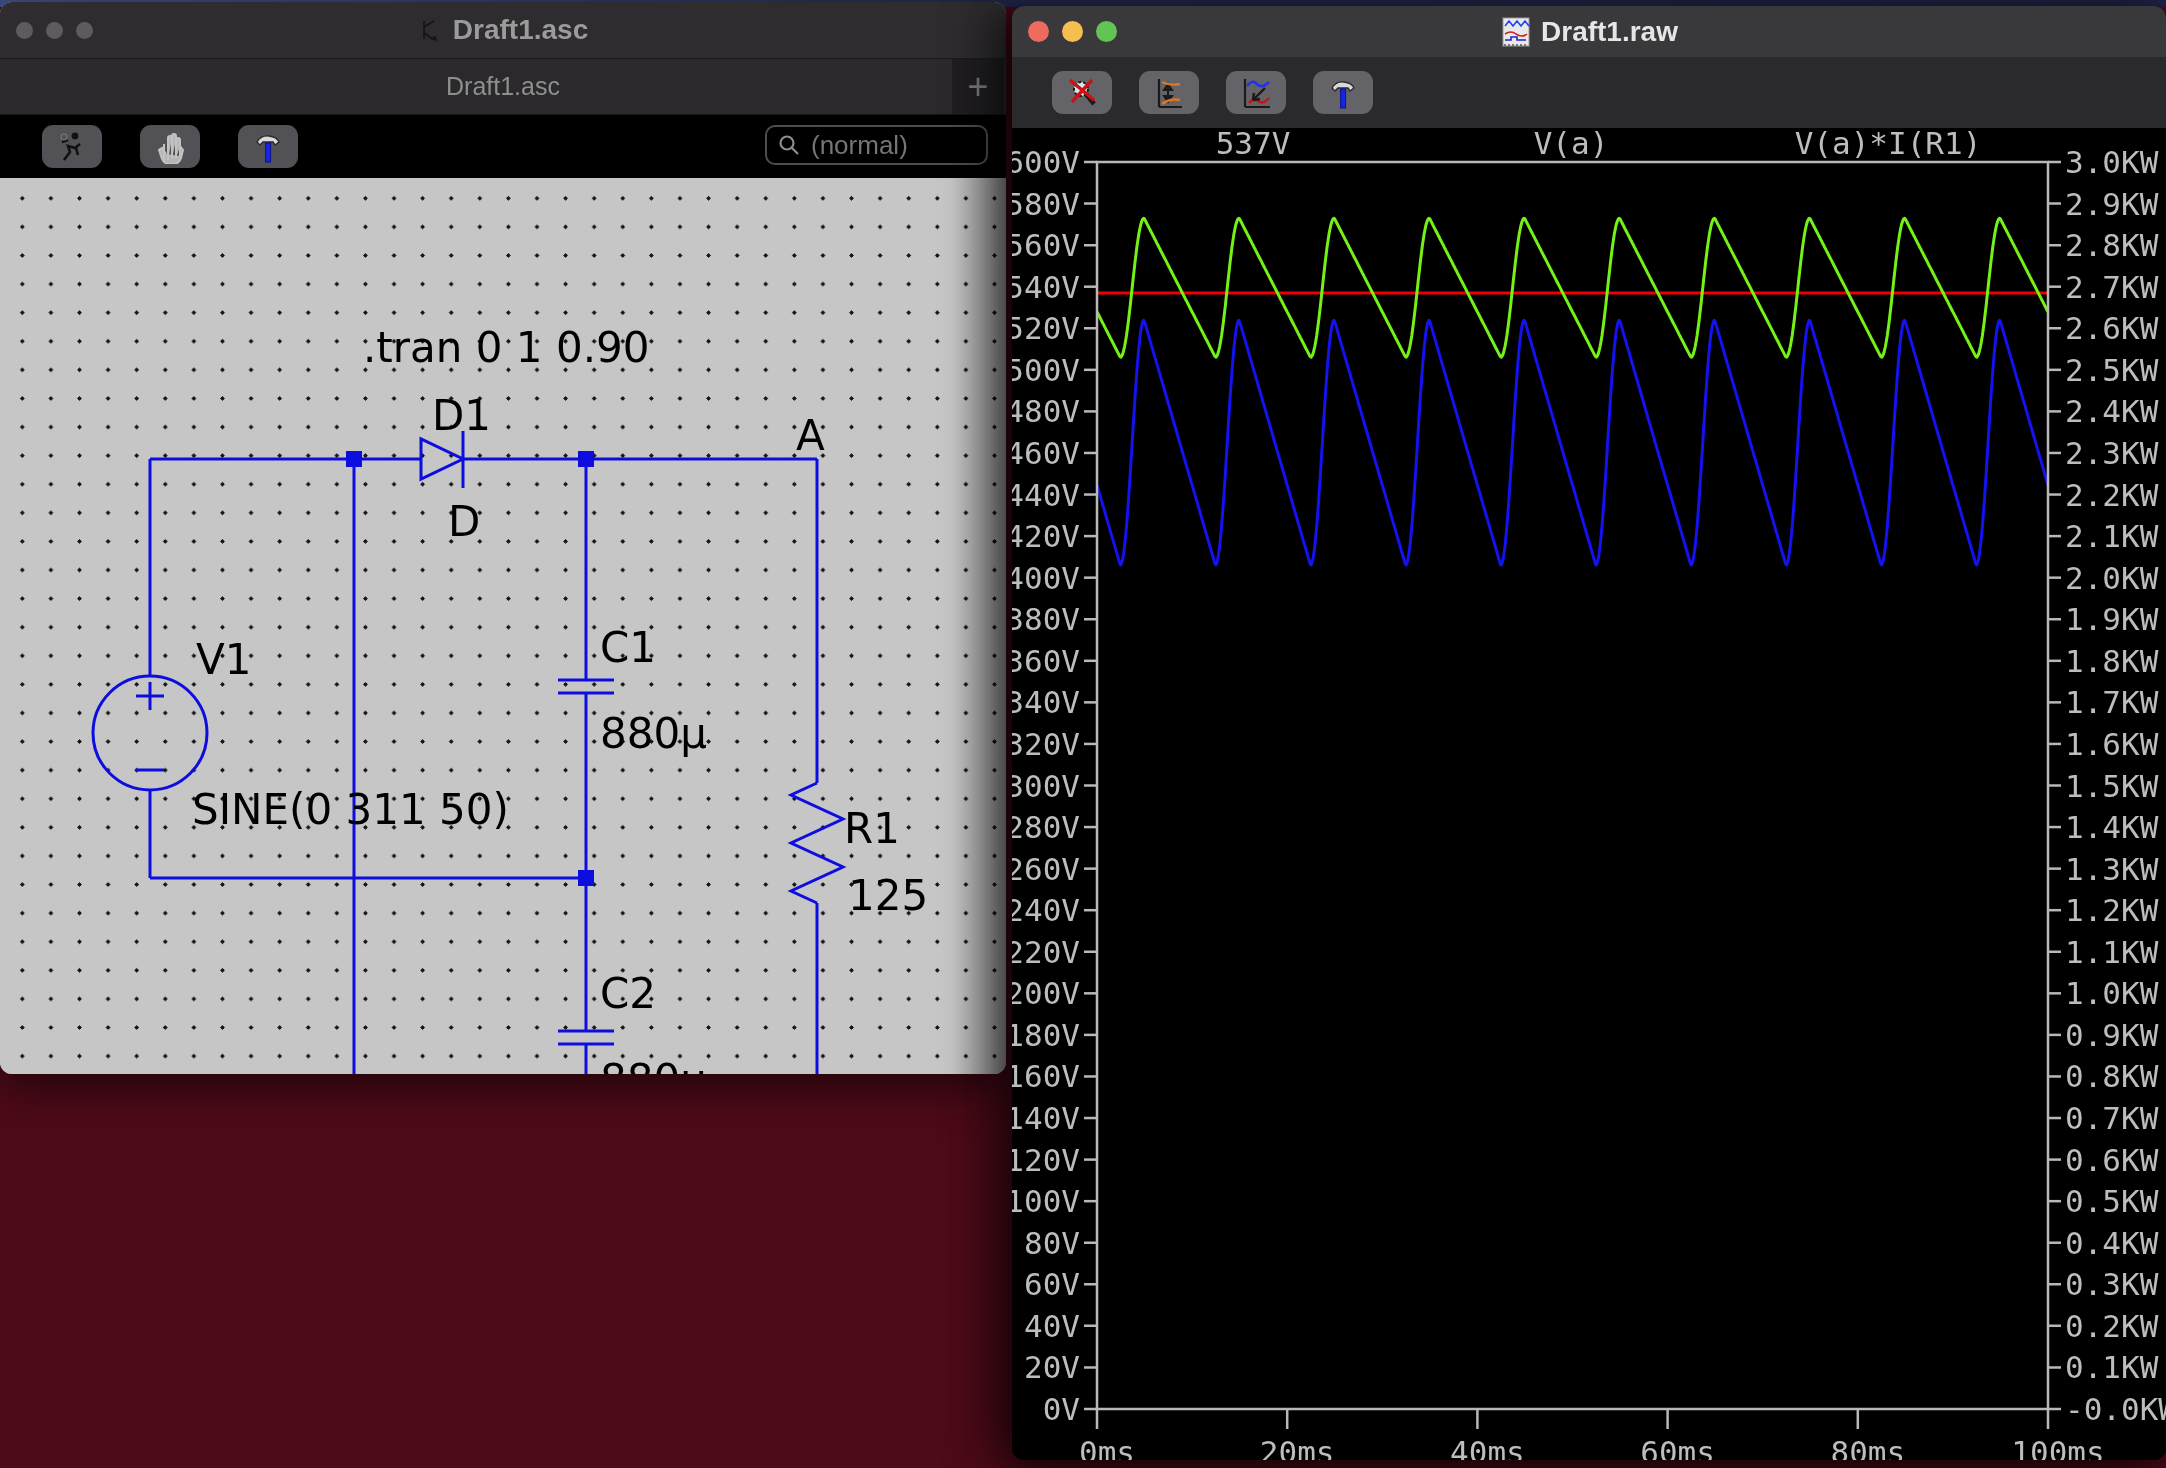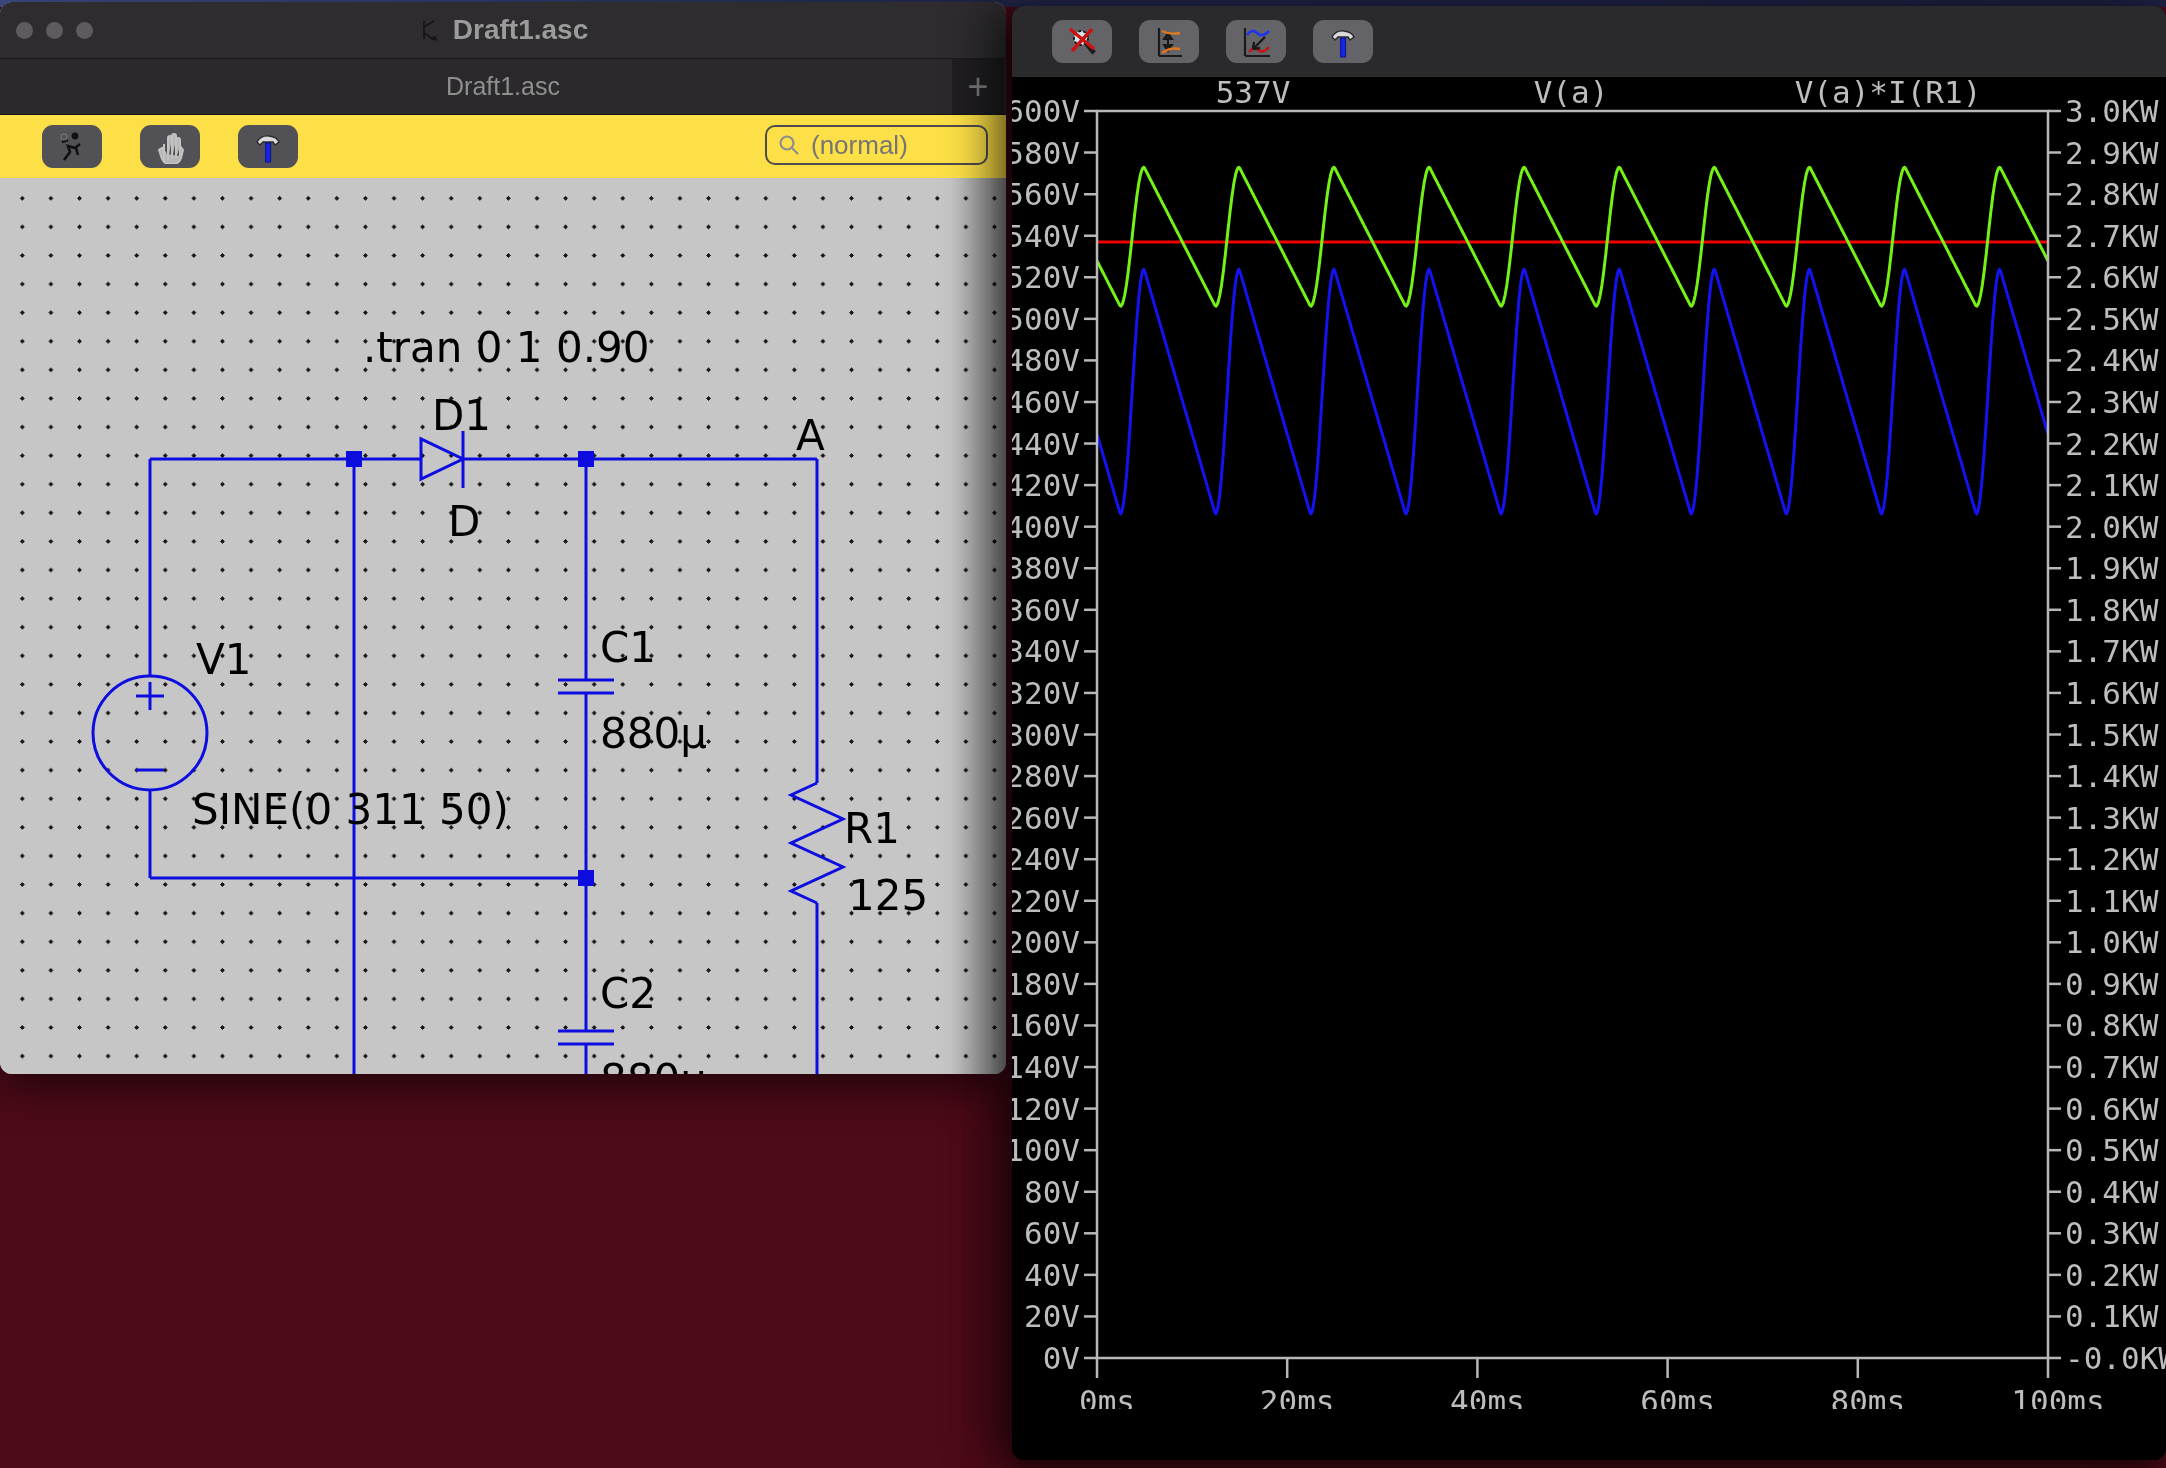--- a/index.html
+++ b/index.html
@@ -25,21 +25,21 @@
   #win-left .win-title{color:#9b9b9b;}
   #win-right .win-title{color:#e6e6e6;}
   
   .tabbar{position:relative;height:55px;background:#2b292c;border-top:1px solid #1b191c;
     display:flex;align-items:center;justify-content:center;}
   .tab-label{color:#8f8f8f;font-size:25px;}
   .newtab{position:absolute;right:2px;top:0;bottom:0;width:52px;background:#201e21;
     display:flex;align-items:center;justify-content:center;color:#7c7c7c;font-size:36px;font-weight:300;}
   
   .toolbar{position:relative;display:flex;align-items:center;}
-  #win-left .toolbar{height:63px;background:#fde047;border-top:1px solid #151515;padding-left:42px;gap:38px;}
+  #win-left .toolbar{height:63px;background:#000000;border-top:1px solid #151515;padding-left:42px;gap:38px;}
   #win-right .toolbar{height:71px;background:#2a2a2c;padding-left:40px;gap:27px;}
   .tbtn{width:60px;height:43px;border-radius:11px;background:#525155;display:flex;
         align-items:center;justify-content:center;flex:0 0 auto;}
   #win-right .tbtn{background:#646367;}
   .searchbox{position:absolute;right:18px;top:10px;width:223px;height:40px;border:2px solid #4e4c50;
     border-radius:10px;display:flex;align-items:center;padding:0 10px;gap:8px;box-sizing:border-box;}
   .searchbox input{flex:1;min-width:0;background:transparent;border:none;outline:none;
     color:#7e7e7e;font-size:26px;font-family:"Liberation Sans",sans-serif;}
   
   #canvas{position:relative;width:1006px;height:1280px;background:#c6c6c6;
@@ -167,20 +167,37 @@
         <text x="848" y="732">125</text>
         <text x="600" y="830">C2</text>
         <text x="600" y="916">880µ</text>
         <text x="412" y="1025">D2</text>
         <text x="426" y="1140">D</text>
       </svg>
     </div>
   </div>
 
   <div class="window" id="win-right">
+    <div class="titlebar">
+      <div class="lights">
+        <span class="light" style="background:#ed6a5e"></span>
+        <span class="light" style="background:#f4bf4f"></span>
+        <span class="light" style="background:#61c554"></span>
+      </div>
+      <div class="title-group">
+        <svg class="icon-svg" width="32" height="32" viewBox="0 0 32 32">
+          <rect x="3" y="2" width="26" height="28" fill="#e9e9e9" stroke="#9a9a9a" stroke-width="1"></rect>
+          <path d="M5 10 l4-5 4 5 4-5 4 5 4-5 4 5" stroke="#2244ee" stroke-width="1.6" fill="none"></path>
+          <path d="M5 18 q6-4 11 0 q6 4 11 0" stroke="#cc2222" stroke-width="1.6" fill="none"></path>
+          <path d="M5 24 h6 v-3 h6 v3 h9" stroke="#2222cc" stroke-width="1.6" fill="none"></path>
+          <path d="M4 29 h24" stroke="#555" stroke-width="1.6" stroke-dasharray="2 2"></path>
+        </svg>
+        <span class="win-title">Draft1.raw</span>
+      </div>
+    </div>
     <div class="toolbar">
       <div class="tbtn">
         <svg class="icon-svg" width="36" height="34" viewBox="0 0 36 34">
           <circle cx="17" cy="13" r="7" fill="#cfe9ef" stroke="#1a1a1a" stroke-width="2" stroke-dasharray="3 2"></circle>
           <path d="M22 18 L30 28" stroke="#1a1a1a" stroke-width="4.5"></path>
           <path d="M6 4 L30 24 M28 4 L8 26" stroke="#cc1111" stroke-width="3.4"></path>
         </svg>
       </div>
       <div class="tbtn">
         <svg class="icon-svg" width="34" height="34" viewBox="0 0 34 34">

